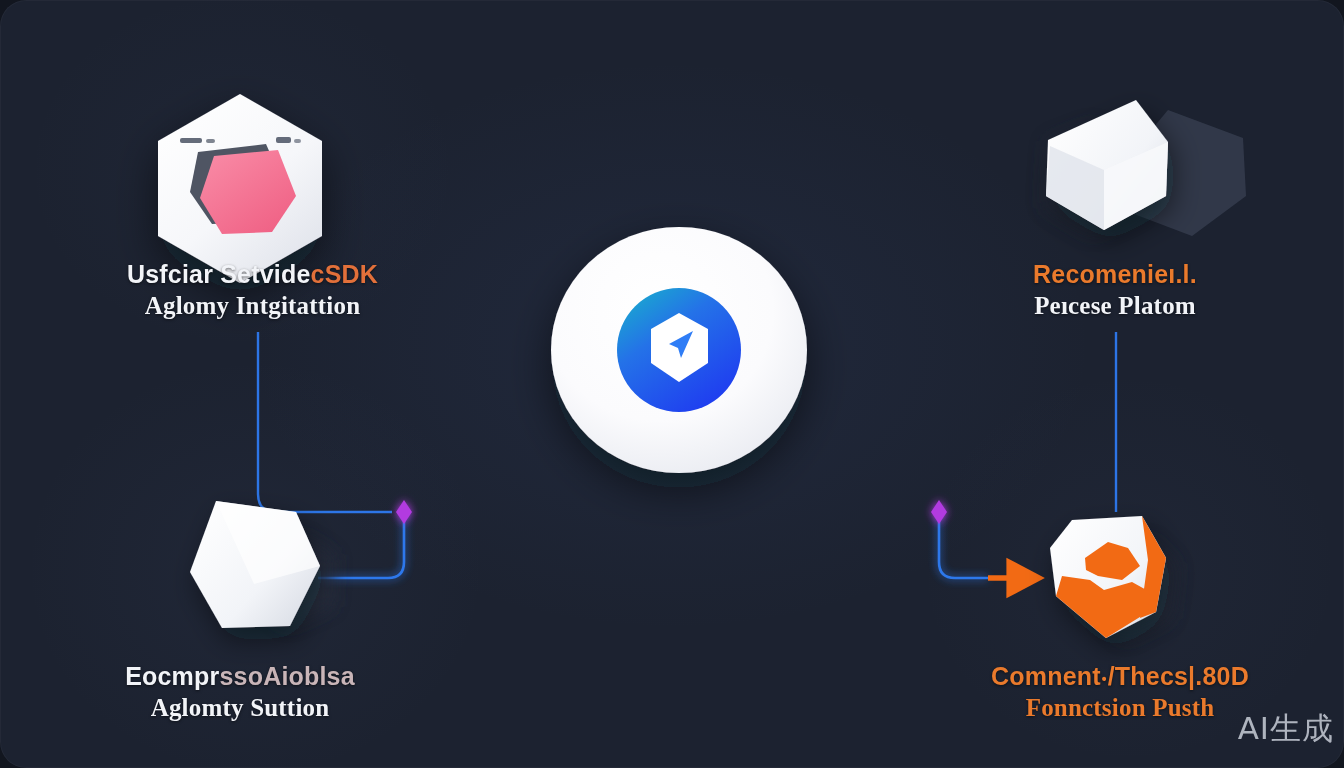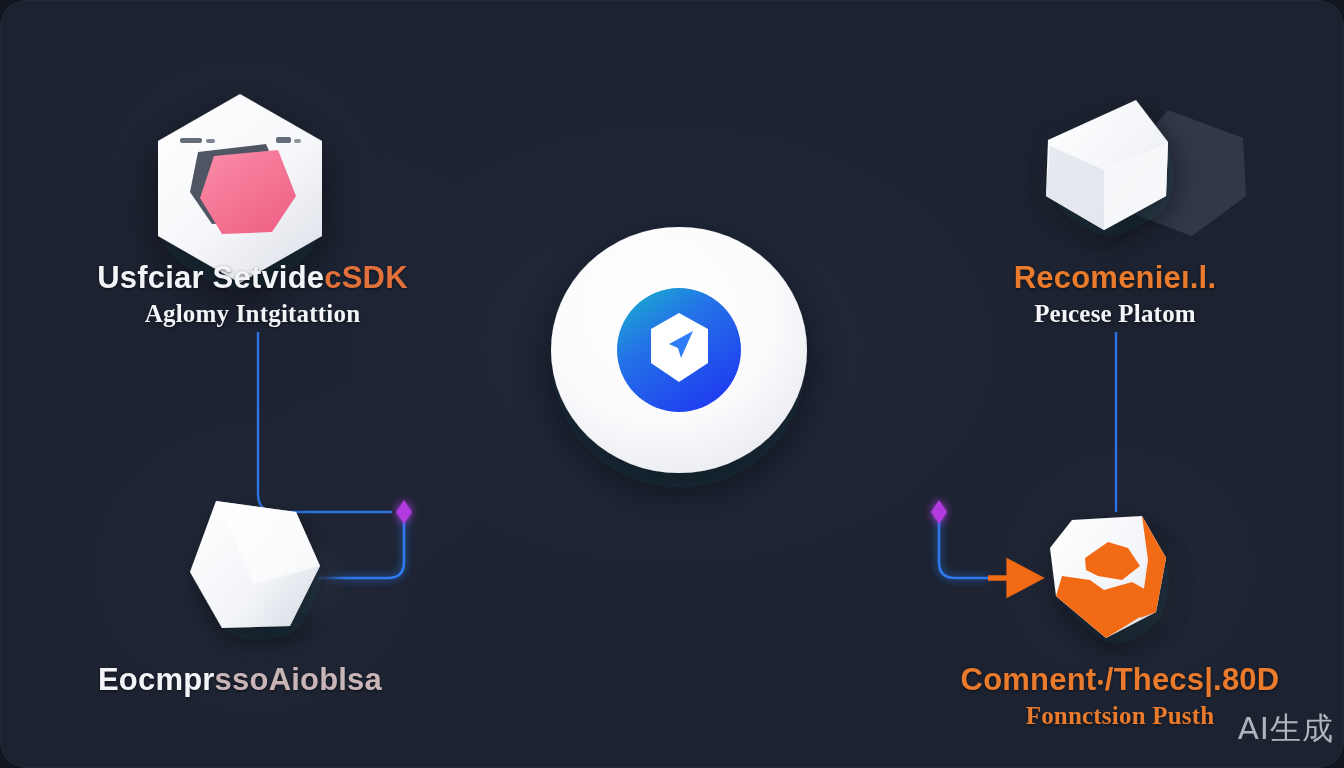--- a/index.html
+++ b/index.html
@@ -45,21 +45,21 @@
     position: absolute;
     z-index: 4;
     text-align: center;
     line-height: 1.28;
     letter-spacing: 0.2px;
     white-space: nowrap;
     text-shadow: 0 1px 3px rgba(0,0,0,0.55);
   }
   .label .l1 {
     display: block;
-    font-size: 31px;
+    font-size: 25px;
     font-weight: 600;
   }
   .label .l2 {
     display: block;
     font-size: 25px;
     font-weight: 600;
     font-family: Liberation Serif, serif;
   }
   .txt-white { color: #f2f4f8; }
   .txt-orange { color: #ea7a2c; }
@@ -221,20 +221,21 @@
 
   <div class="label" style="left:880px; top:258px; width:470px;">
     <span class="l1 txt-orange">Recomenieı.l.</span>
     <span class="l2 txt-white">Peıcese Platom</span>
   </div>
 
   <div class="label" style="left:0; top:660px; width:480px;">
     <span class="split-line l1">
       <span class="a">Eocmpr</span><span class="b" style="color:#c9b5b8;margin-top:16px;">ssoAioblsa</span>
     </span>
+    <span class="l2 txt-white">Aglomty Suttion</span>
   </div>
 
   <div class="label" style="left:870px; top:660px; width:500px;">
     <span class="l1 txt-orange">Comnent‧/Thecs|.80D</span>
     <span class="l2 txt-orange">Fonnctsion Pusth</span>
   </div>
 
   <div class="watermark">AI生成</div>
 
 </div>

